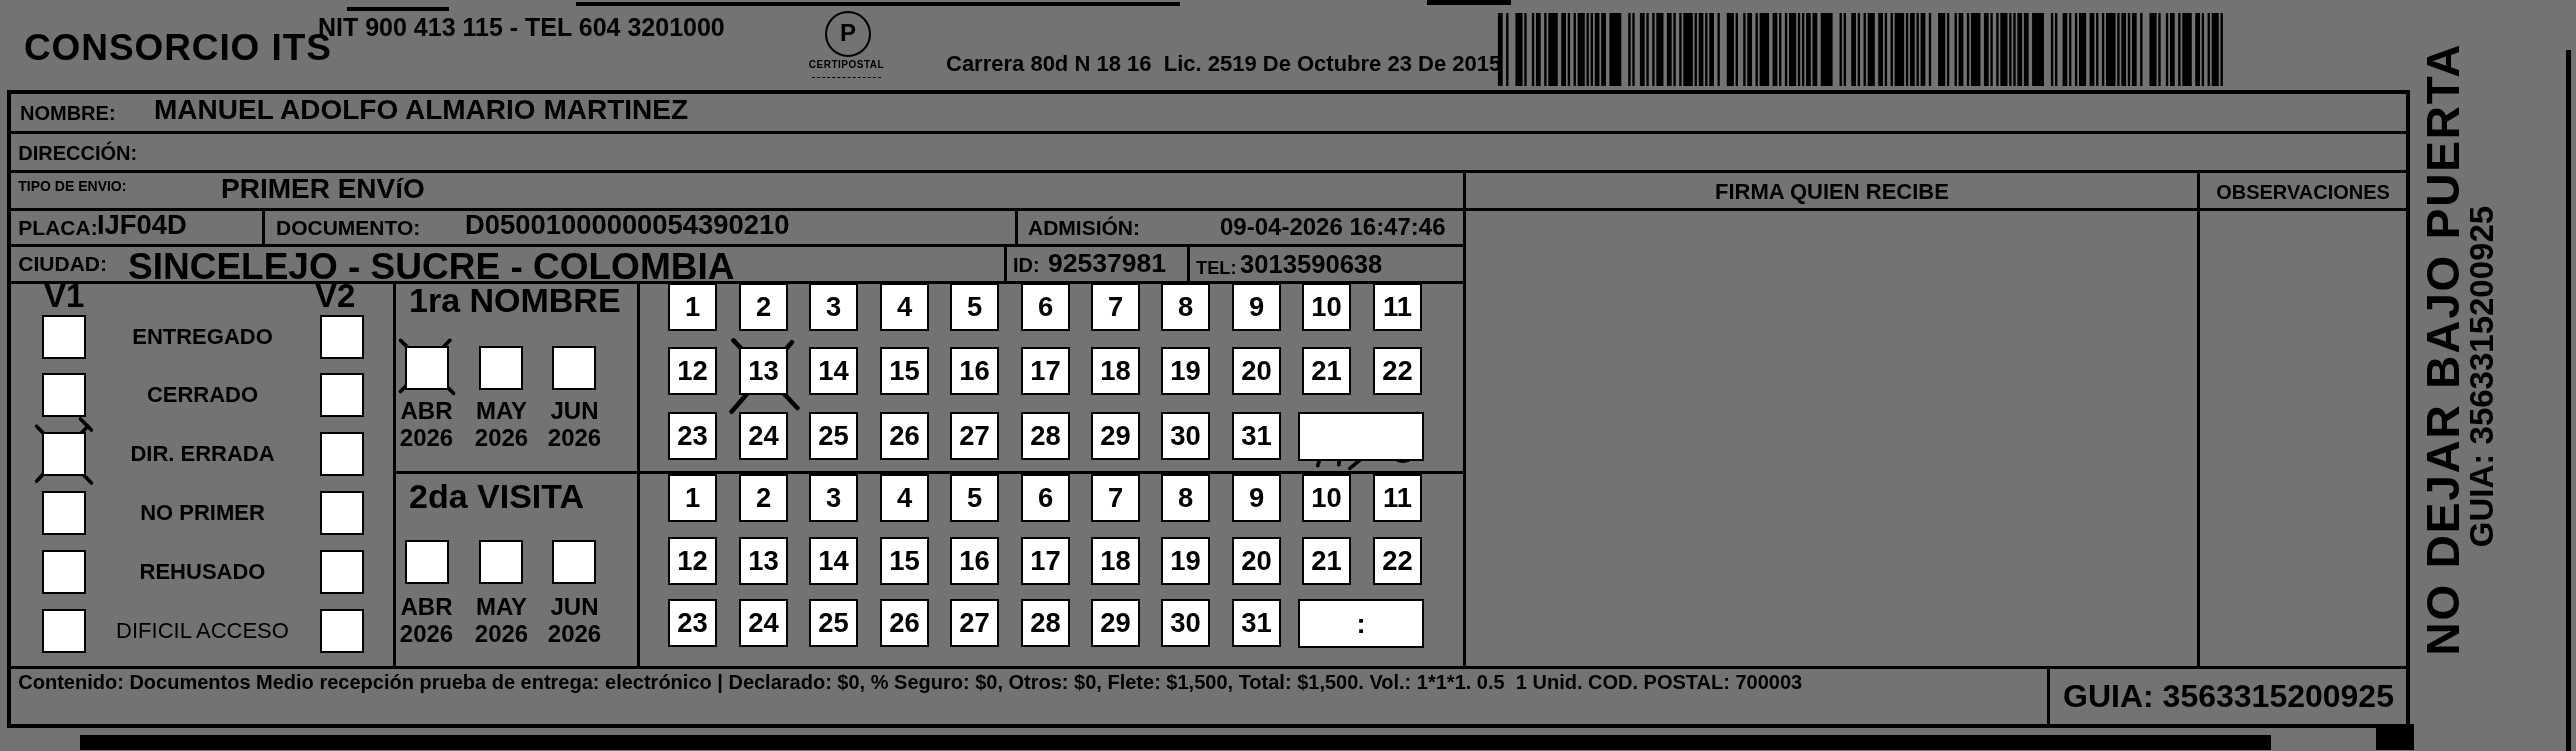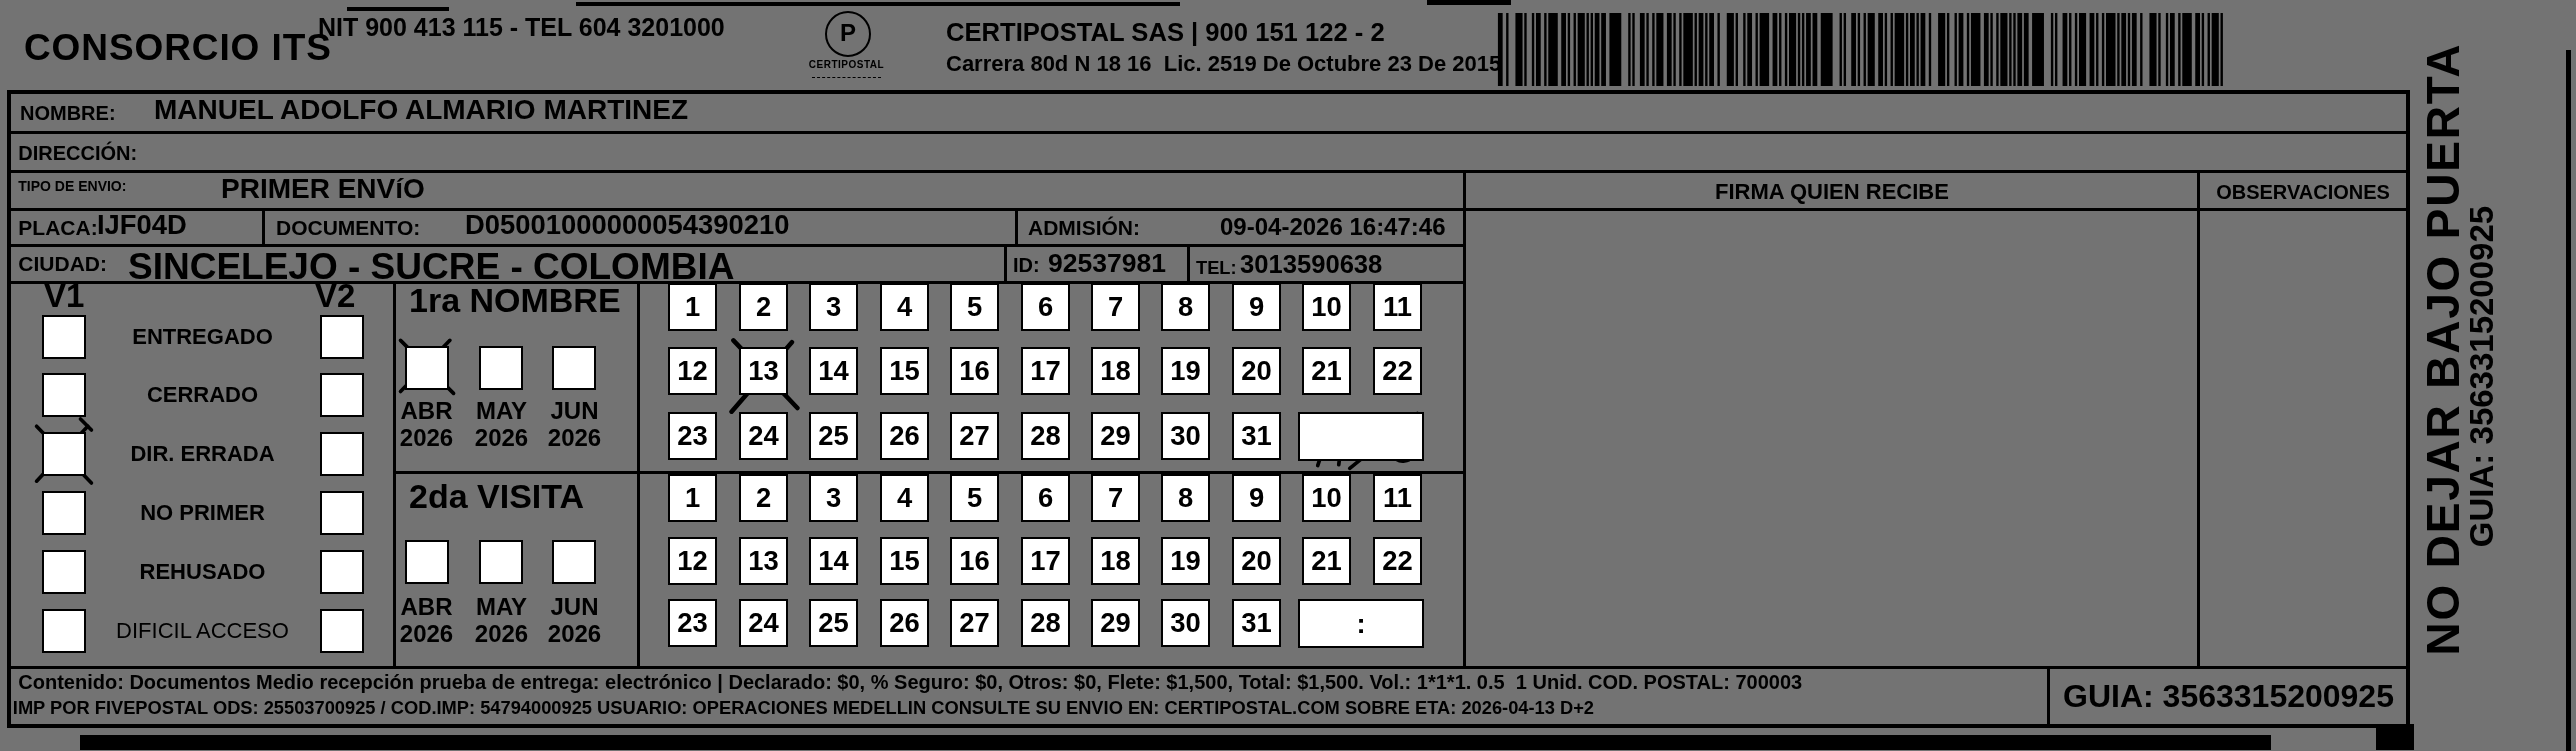--- a/index.html
+++ b/index.html
@@ -21,21 +21,20 @@
 
 <div id="sheet">
 
   <div class="abs b" style="left:24px;top:27.4px;font-size:37px;letter-spacing:0.9px;">CONSORCIO ITS</div>
   <div class="abs b" style="left:318px;top:12.8px;font-size:25px;">NIT 900 413 115 - TEL 604 3201000</div>
 
   <div class="logo-circle">P</div>
   <div class="abs b ctr" style="left:801px;top:59px;width:91px;font-size:10px;letter-spacing:0.5px;">CERTIPOSTAL</div>
   <div class="squig" style="left:812px;top:77px;width:69px;"></div>
 
-  <div class="abs b" style="left:946px;top:18.3px;font-size:25.6px;">CERTIPOSTAL SAS | 900 151 122 - 2</div>
   <div class="abs b pre" style="left:946px;top:51px;font-size:22px;">Carrera 80d N 18 16  Lic. 2519 De Octubre 23 De 2015</div>
 
   <svg id="barcode" style="left:1497px;top:12.8px;" width="730" height="73" viewBox="0 0 798 80">
       <rect x="0.0" y="0" width="5.2" height="80" fill="#000"></rect>
       <rect x="9.0" y="0" width="2.6" height="80" fill="#000"></rect>
       <rect x="19.2" y="0" width="7.8" height="80" fill="#000"></rect>
       <rect x="28.9" y="0" width="2.6" height="80" fill="#000"></rect>
       <rect x="37.2" y="0" width="2.6" height="80" fill="#000"></rect>
       <rect x="41.7" y="0" width="5.2" height="80" fill="#000"></rect>
       <rect x="50.7" y="0" width="2.6" height="80" fill="#000"></rect>
@@ -162,21 +161,20 @@
   <div class="abs b" style="left:1196px;top:257px;font-size:18.3px;">TEL:</div>
   <div class="abs b" style="left:1240px;top:250px;font-size:25.6px;">3013590638</div>
 
   <div class="abs b" style="left:44px;top:277px;font-size:33px;">V1</div>
   <div class="abs b" style="left:315px;top:277px;font-size:33px;">V2</div>
 
   <div class="abs b" style="left:409px;top:281px;font-size:34px;">1ra NOMBRE</div>
   <div class="abs b" style="left:409px;top:477px;font-size:34px;">2da VISITA</div>
 
   <div class="abs b pre" style="left:18.3px;top:671px;font-size:20px;">Contenido: Documentos Medio recepción prueba de entrega: electrónico | Declarado: $0, % Seguro: $0, Otros: $0, Flete: $1,500, Total: $1,500. Vol.: 1*1*1. 0.5  1 Unid. COD. POSTAL: 700003</div>
-  <div class="abs b pre" style="left:12.8px;top:697px;font-size:18.3px;">IMP POR FIVEPOSTAL ODS: 25503700925 / COD.IMP: 54794000925 USUARIO: OPERACIONES MEDELLIN CONSULTE SU ENVIO EN: CERTIPOSTAL.COM SOBRE ETA: 2026-04-13 D+2</div>
   <div class="abs b ctr" style="left:2052px;top:678px;width:353px;font-size:32px;">GUIA: 3563315200925</div>
 
   <div class="abs b ctr rot" style="left:2165px;top:357px;width:549px;height:48px;font-size:46px;letter-spacing:1.8px;">NO DEJAR BAJO PUERTA</div>
   <div class="abs b ctr rot" style="left:2285px;top:358px;width:393px;height:37px;font-size:33px;">GUIA: 3563315200925</div>
 
   <svg style="left:0;top:0;pointer-events:none;" width="2576" height="752" viewBox="0 0 2817 822" fill="none" stroke="#000" stroke-width="4" stroke-linecap="round">
     <g>
       <path d="M40 466 L100 528"></path>
         <path d="M96 466 L40 526"></path>
         <path d="M88 458 L100 470"></path>

